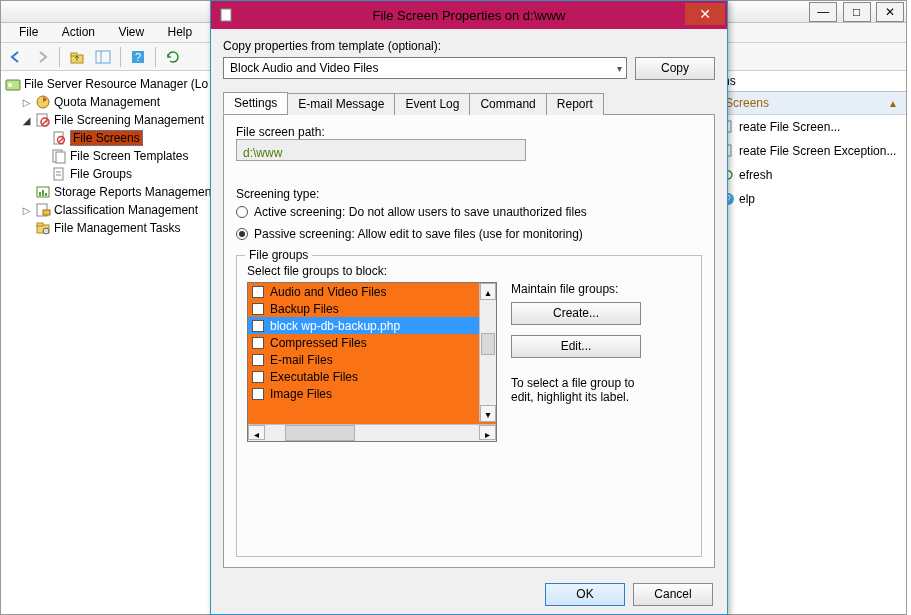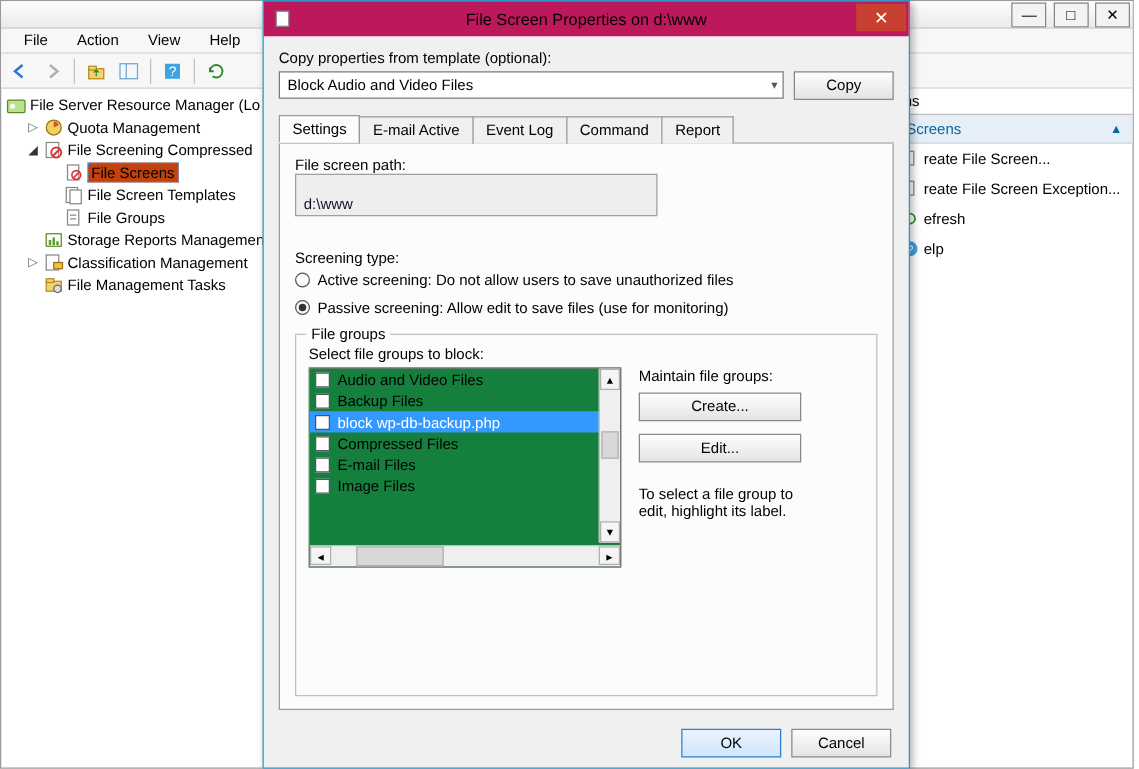--- a/index.html
+++ b/index.html
@@ -93,21 +93,21 @@
   }
   .actions-header {
     padding:3px 6px;
     background:#fff;
     border-bottom:1px solid #c0c0c0;
     font-weight:normal;
   }
   .actions-sub {
     background:#e6eef7;
     padding:4px 8px;
-    color:#0369a1;
+    color:#a16207;
     display:flex;
     justify-content:space-between;
     align-items:center;
     border-bottom:1px solid #c8d6e8;
   }
   .actions-item {
     padding:5px 8px 5px 22px;
     position:relative;
     cursor:default;
   }
@@ -207,22 +207,22 @@
     background:#fcfcfc;
     padding:10px 12px;
     flex:1;
     display:flex;
     flex-direction:column;
   }
   .ro-box {
     height:22px;
     border:1px solid #a0a0a0;
     background:#eee;
-    color:#0f172a;
-    padding:16px 6px;
+    color:#4d7c0f;
+    padding:6px 6px;
     width:290px;
   }
   .radio-row { display:flex; align-items:center; gap:6px; margin:4px 0;}
   .radio {
     width:12px; height:12px; border:1px solid #555; border-radius:50%;
     display:inline-flex; align-items:center; justify-content:center;
   }
   .radio .dot { width:6px; height:6px; background:#333; border-radius:50%;}
   .groupbox {
     border:1px solid #c0c0c0;
@@ -232,21 +232,21 @@
     flex:1;
   }
   .groupbox .legend {
     position:absolute; top:-8px; left:8px;
     background:#fcfcfc; padding:0 4px;
   }
   .fg-row { display:flex; gap:14px; }
   .listbox {
     width:250px; height:160px;
     border:1px solid #7a7a7a;
-    background:#15803d;
+    background:#f97316;
     display:flex; flex-direction:column;
   }
   .lb-items { flex:1; overflow:hidden;}
   .lb-item {
     display:flex; align-items:center; gap:6px;
     padding:1px 4px;
     height:17px;
   }
   .lb-item.sel { background:#3399ff; color:#fff;}
   .cb { width:12px; height:12px; border:1px solid #555; background:#fff; display:inline-flex; align-items:center; justify-content:center; font-size:10px; line-height:10px;}
@@ -358,21 +358,21 @@
             </li>
             <li>
               <span class="tw" style="color:#333;">◢</span>
               <span class="ico">
                   <svg width="16" height="16">
                     <rect x="2" y="2" width="10" height="12" fill="#fff" stroke="#888"></rect>
                     <circle cx="10" cy="10" r="4" fill="none" stroke="#d33" stroke-width="1.5"></circle>
                     <line x1="7" y1="13" x2="13" y2="7" stroke="#d33" stroke-width="1.5"></line>
                   </svg>
                 </span>
-              <span>File Screening Compressed</span>
+              <span>File Screening Management</span>
             </li>
             <ul>
               <li>
                 <span class="tw"></span>
                 <span class="ico">
                     <svg width="16" height="16">
                       <rect x="3" y="2" width="9" height="12" fill="#fff" stroke="#888"></rect>
                       <circle cx="10" cy="10" r="3.5" fill="none" stroke="#d33" stroke-width="1.3"></circle>
                       <line x1="7.5" y1="12.5" x2="12.5" y2="7.5" stroke="#d33" stroke-width="1.3"></line>
                     </svg>
@@ -499,21 +499,21 @@
     <div class="row">
       <div class="combo">
         <span>Block Audio and Video Files</span>
         <span class="dd">▾</span>
       </div>
       <div class="btn">Copy</div>
     </div>
 
     <div class="tabs">
       <div class="tab active">Settings</div>
-      <div class="tab">E-mail Active</div>
+      <div class="tab">E-mail Message</div>
       <div class="tab">Event Log</div>
       <div class="tab">Command</div>
       <div class="tab">Report</div>
     </div>
 
     <div class="tab-panel">
       <div>File screen path:</div>
       <div class="ro-box">d:\www</div>
 
       <div style="margin-top:26px;">Screening type:</div>
@@ -547,20 +547,24 @@
                     <span class="cb">✓</span>
                     <span>block wp-db-backup.php</span>
                   </div>
                   <div class="lb-item">
                     <span class="cb"></span>
                     <span>Compressed Files</span>
                   </div>
                   <div class="lb-item">
                     <span class="cb"></span>
                     <span>E-mail Files</span>
+                  </div>
+                  <div class="lb-item">
+                    <span class="cb"></span>
+                    <span>Executable Files</span>
                   </div>
                   <div class="lb-item">
                     <span class="cb"></span>
                     <span>Image Files</span>
                   </div>
                 </div>
               <div class="lb-hsb">
                 <div class="sb-btn">◂</div>
                 <div class="sb-track">
                     <div class="hthumb"></div>

